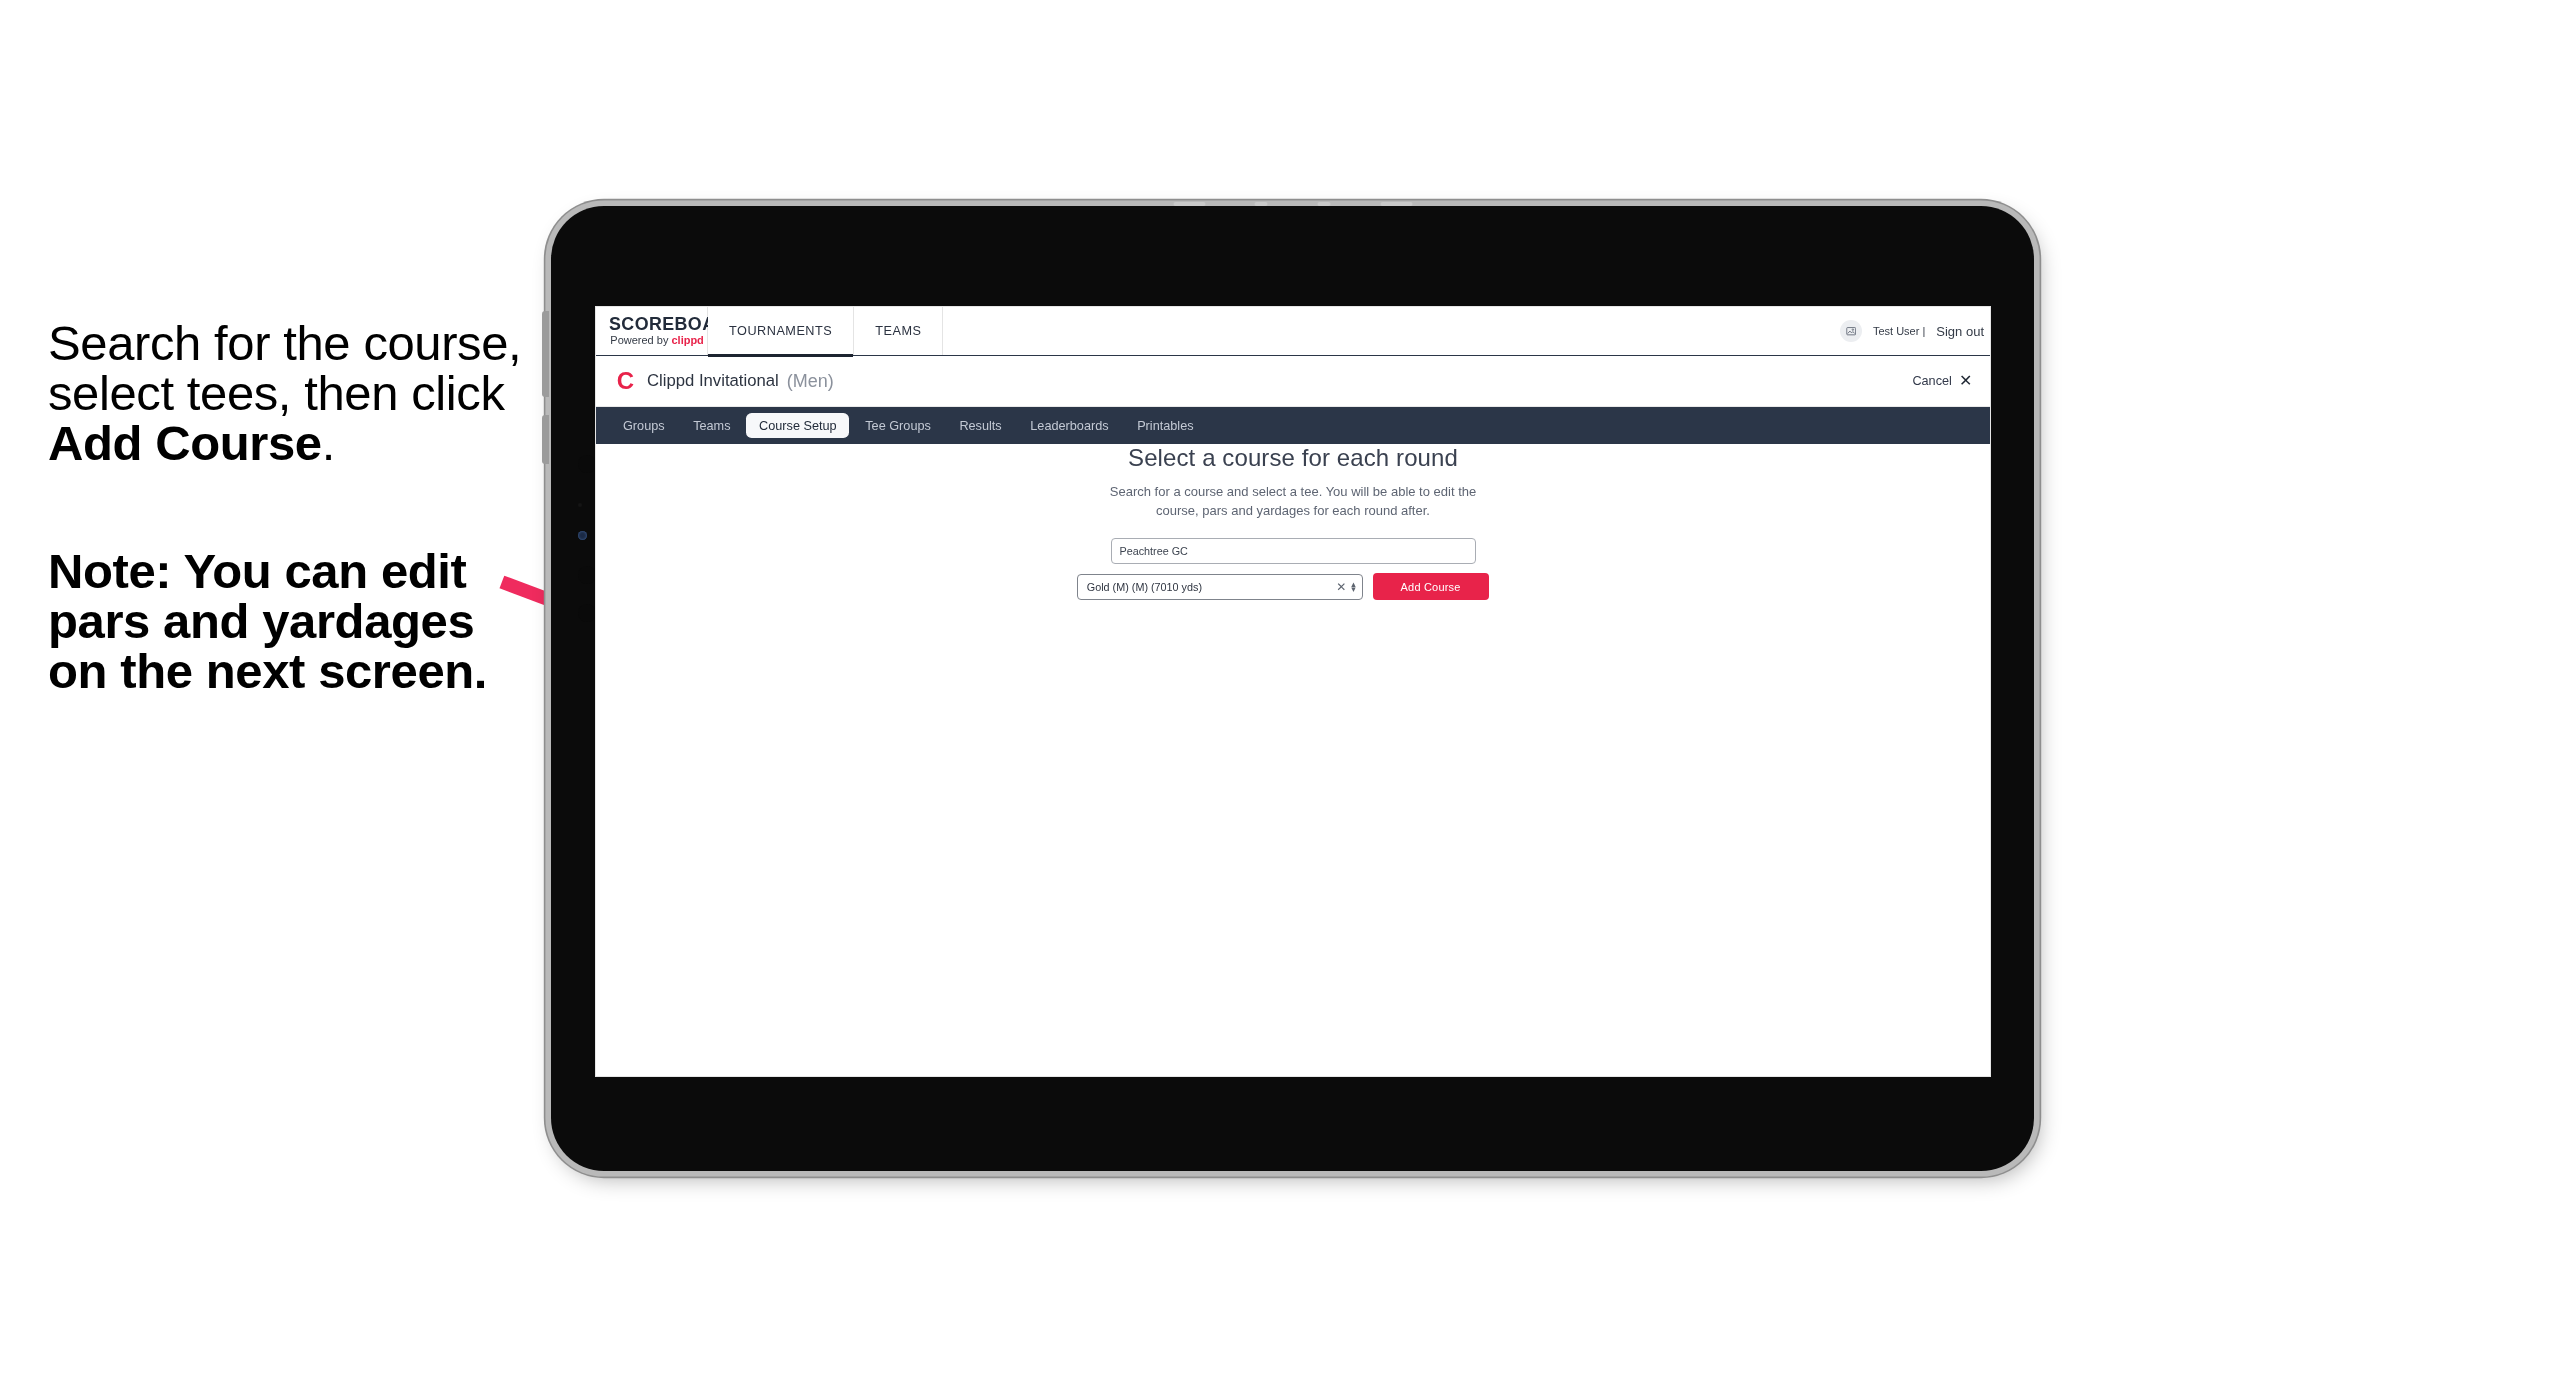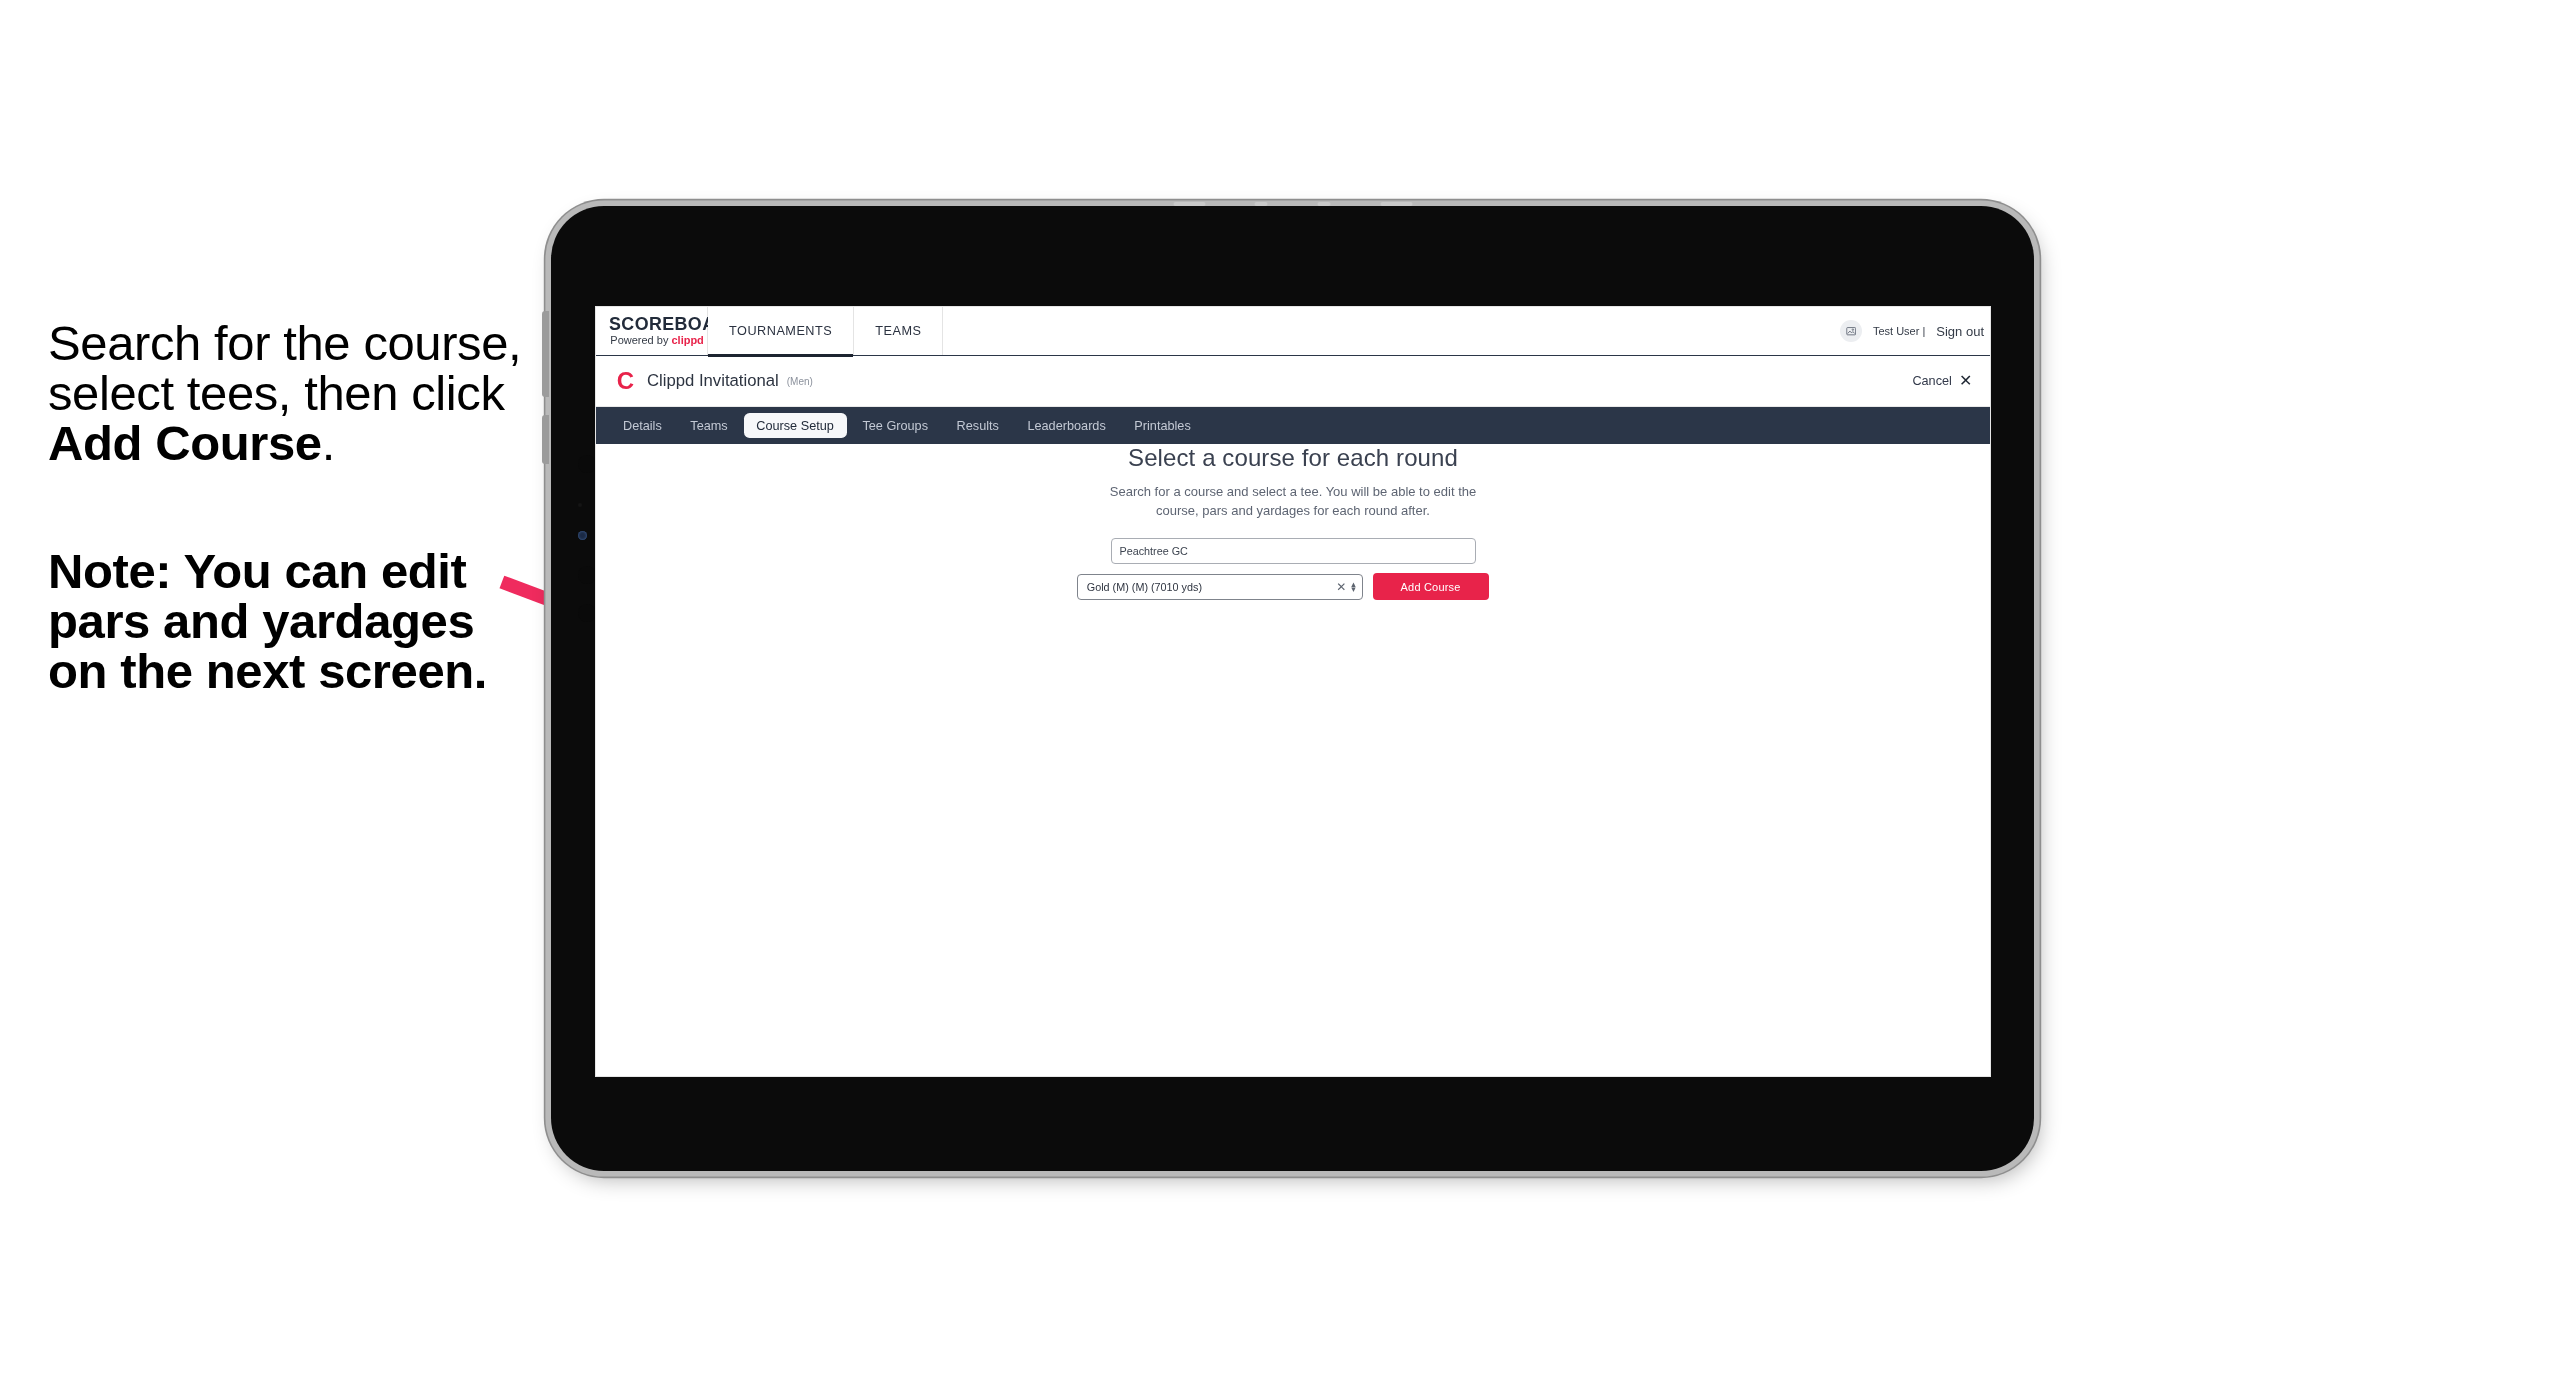--- a/index.html
+++ b/index.html
@@ -193,21 +193,21 @@
     width:27px;
     text-align:center;
   }
   #tourn-name {
     margin-left:8px;
     font-size:16.7px;
     color:#2d3441;
   }
   #tourn-gender {
     margin-left:8px;
-    font-size:10px;
+    font-size:18px;
     color:#8b919c;
   }
   #titlebar .grow { flex:1; }
   #cancel-wrap {
     display:flex; align-items:center; gap:7.2px;
     cursor:pointer;
   }
   #cancel-wrap .lbl { font-size:12.7px; color:#32394a; }
   #cancel-wrap .xg  { font-size:16px; color:#1f2733; line-height:1; }
 
@@ -388,21 +388,21 @@
       <div id="tourn-name">Clippd Invitational</div>
       <div id="tourn-gender">(Men)</div>
       <div class="grow"></div>
       <div id="cancel-wrap">
         <span class="lbl">Cancel</span>
         <span class="xg">✕</span>
       </div>
     </div>
 
     <div id="sectionnav">
-      <div class="snav">Details</div>
+      <div class="snav">Groups</div>
       <div class="snav">Teams</div>
       <div class="snav active">Course Setup</div>
       <div class="snav">Tee Groups</div>
       <div class="snav">Results</div>
       <div class="snav">Leaderboards</div>
       <div class="snav">Printables</div>
     </div>
 
     <div id="body-area">
       <div id="course-panel">

